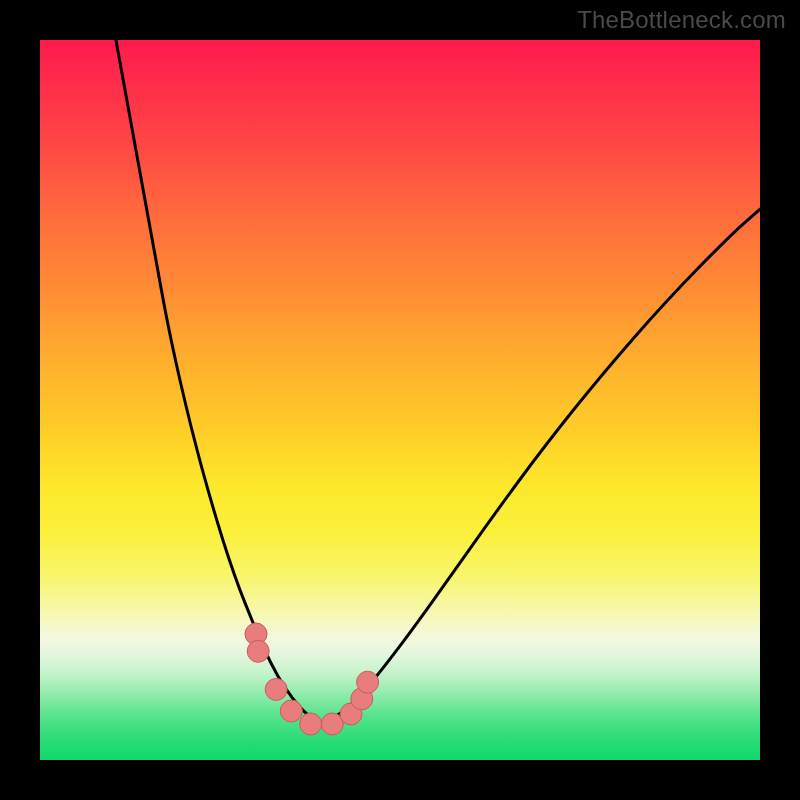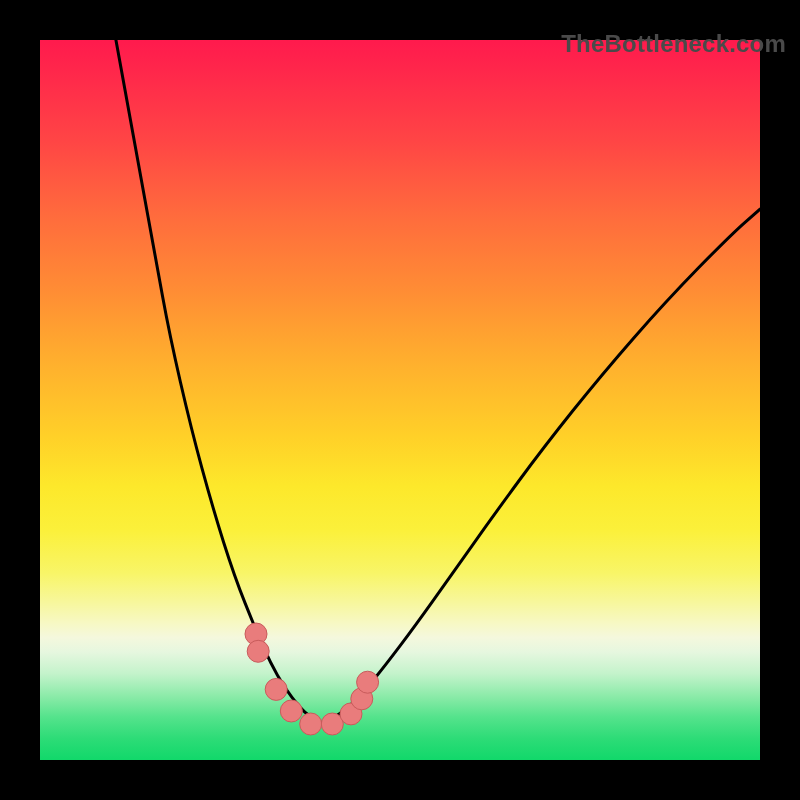--- a/index.html
+++ b/index.html
@@ -53,22 +53,21 @@
     width: 720px;
     height: 720px;
   }
   .watermark {
     position: absolute;
     top: 6px;
     right: 14px;
     color: #4a4a4a;
     font-size: 24px;
     letter-spacing: 0.2px;
-    font-weight: 700;
-    margin-top: 24px;
+    font-weight: 400;
   }
 </style>
 </head>
 <body>
 
 <div class="frame">
 
   <div class="plot-area">
     <svg class="overlay-svg" viewBox="0 0 720 720" preserveAspectRatio="none">
       <path id="curve-left" fill="none" stroke="#000" stroke-width="3" stroke-linecap="round" stroke-linejoin="round" d="M 72.0 -21.6 Q 72.0 -21.6 79.2 18.0 Q 86.4 57.6 93.6 97.2 Q 100.8 136.8 108.0 176.4 Q 115.2 216.0 122.4 255.6 Q 129.6 295.2 140.4 342.0 Q 151.2 388.8 162.0 428.4 Q 172.8 468.0 183.6 502.2 Q 194.4 536.4 205.2 563.4 Q 216.0 590.4 223.2 606.6 Q 230.4 622.8 237.6 635.4 Q 244.8 648.0 252.0 657.4 Q 259.2 666.7 264.6 671.8 Q 270.0 676.8 275.4 679.7 T 280.8 682.6"></path>

